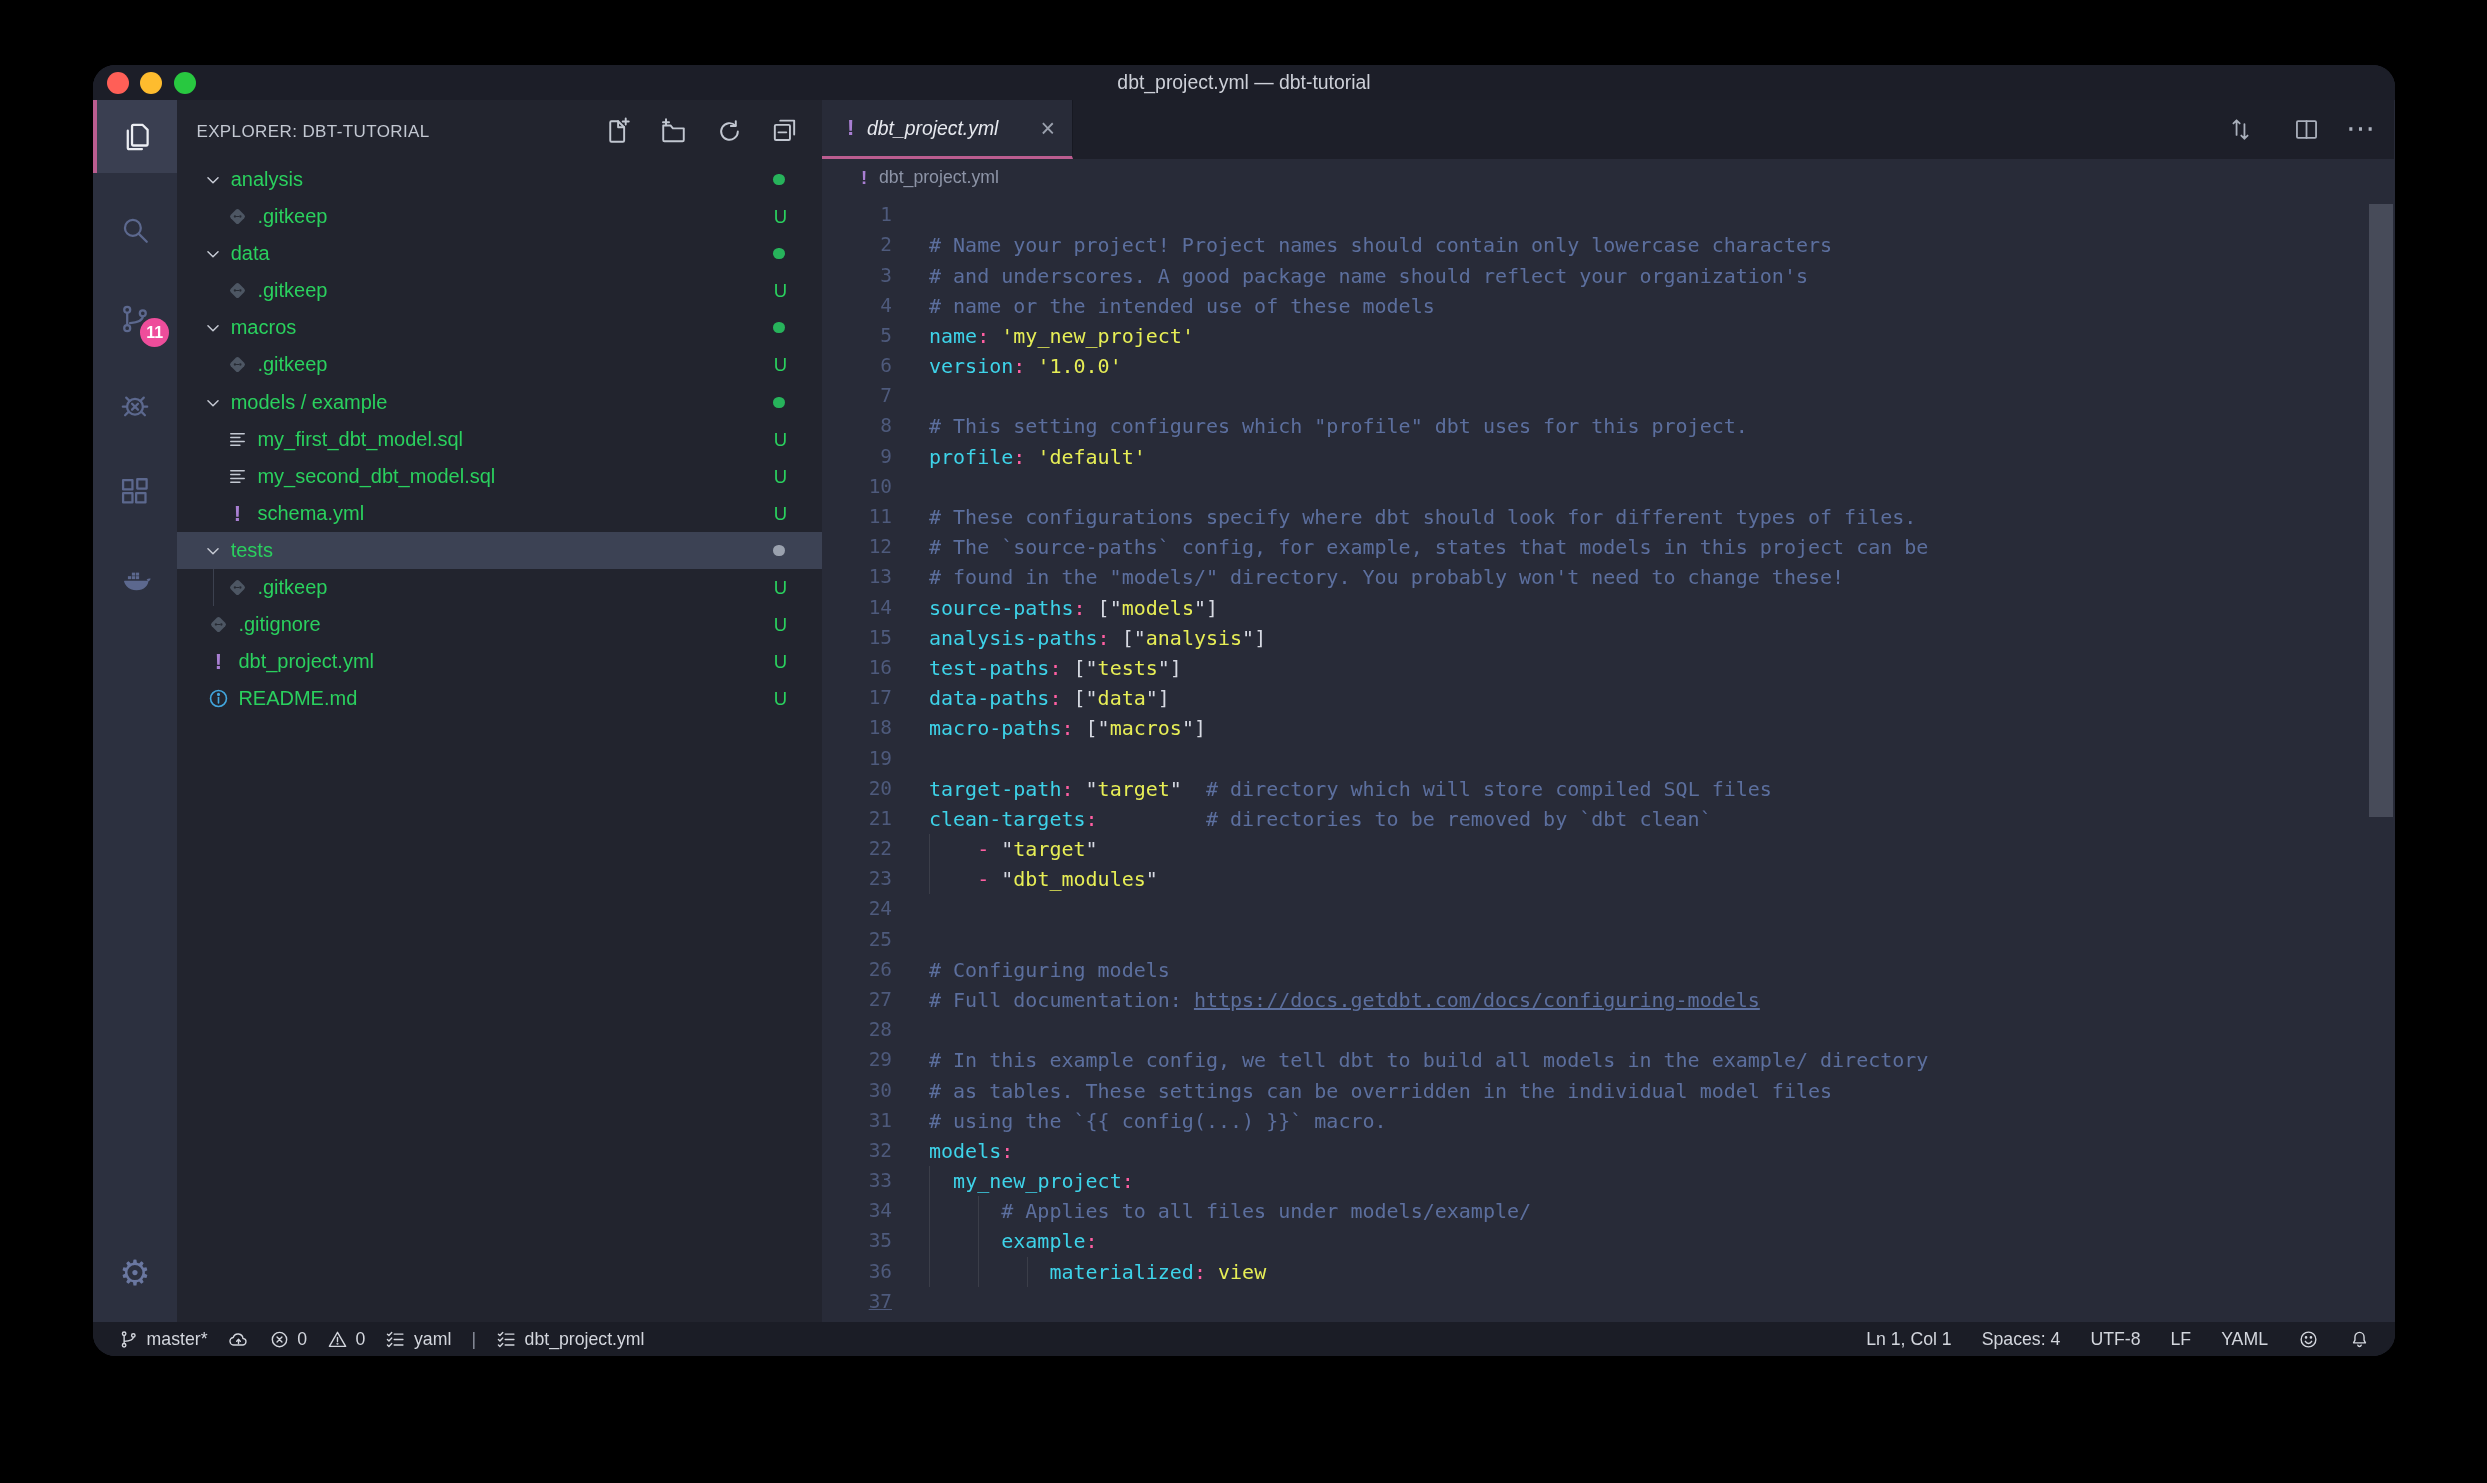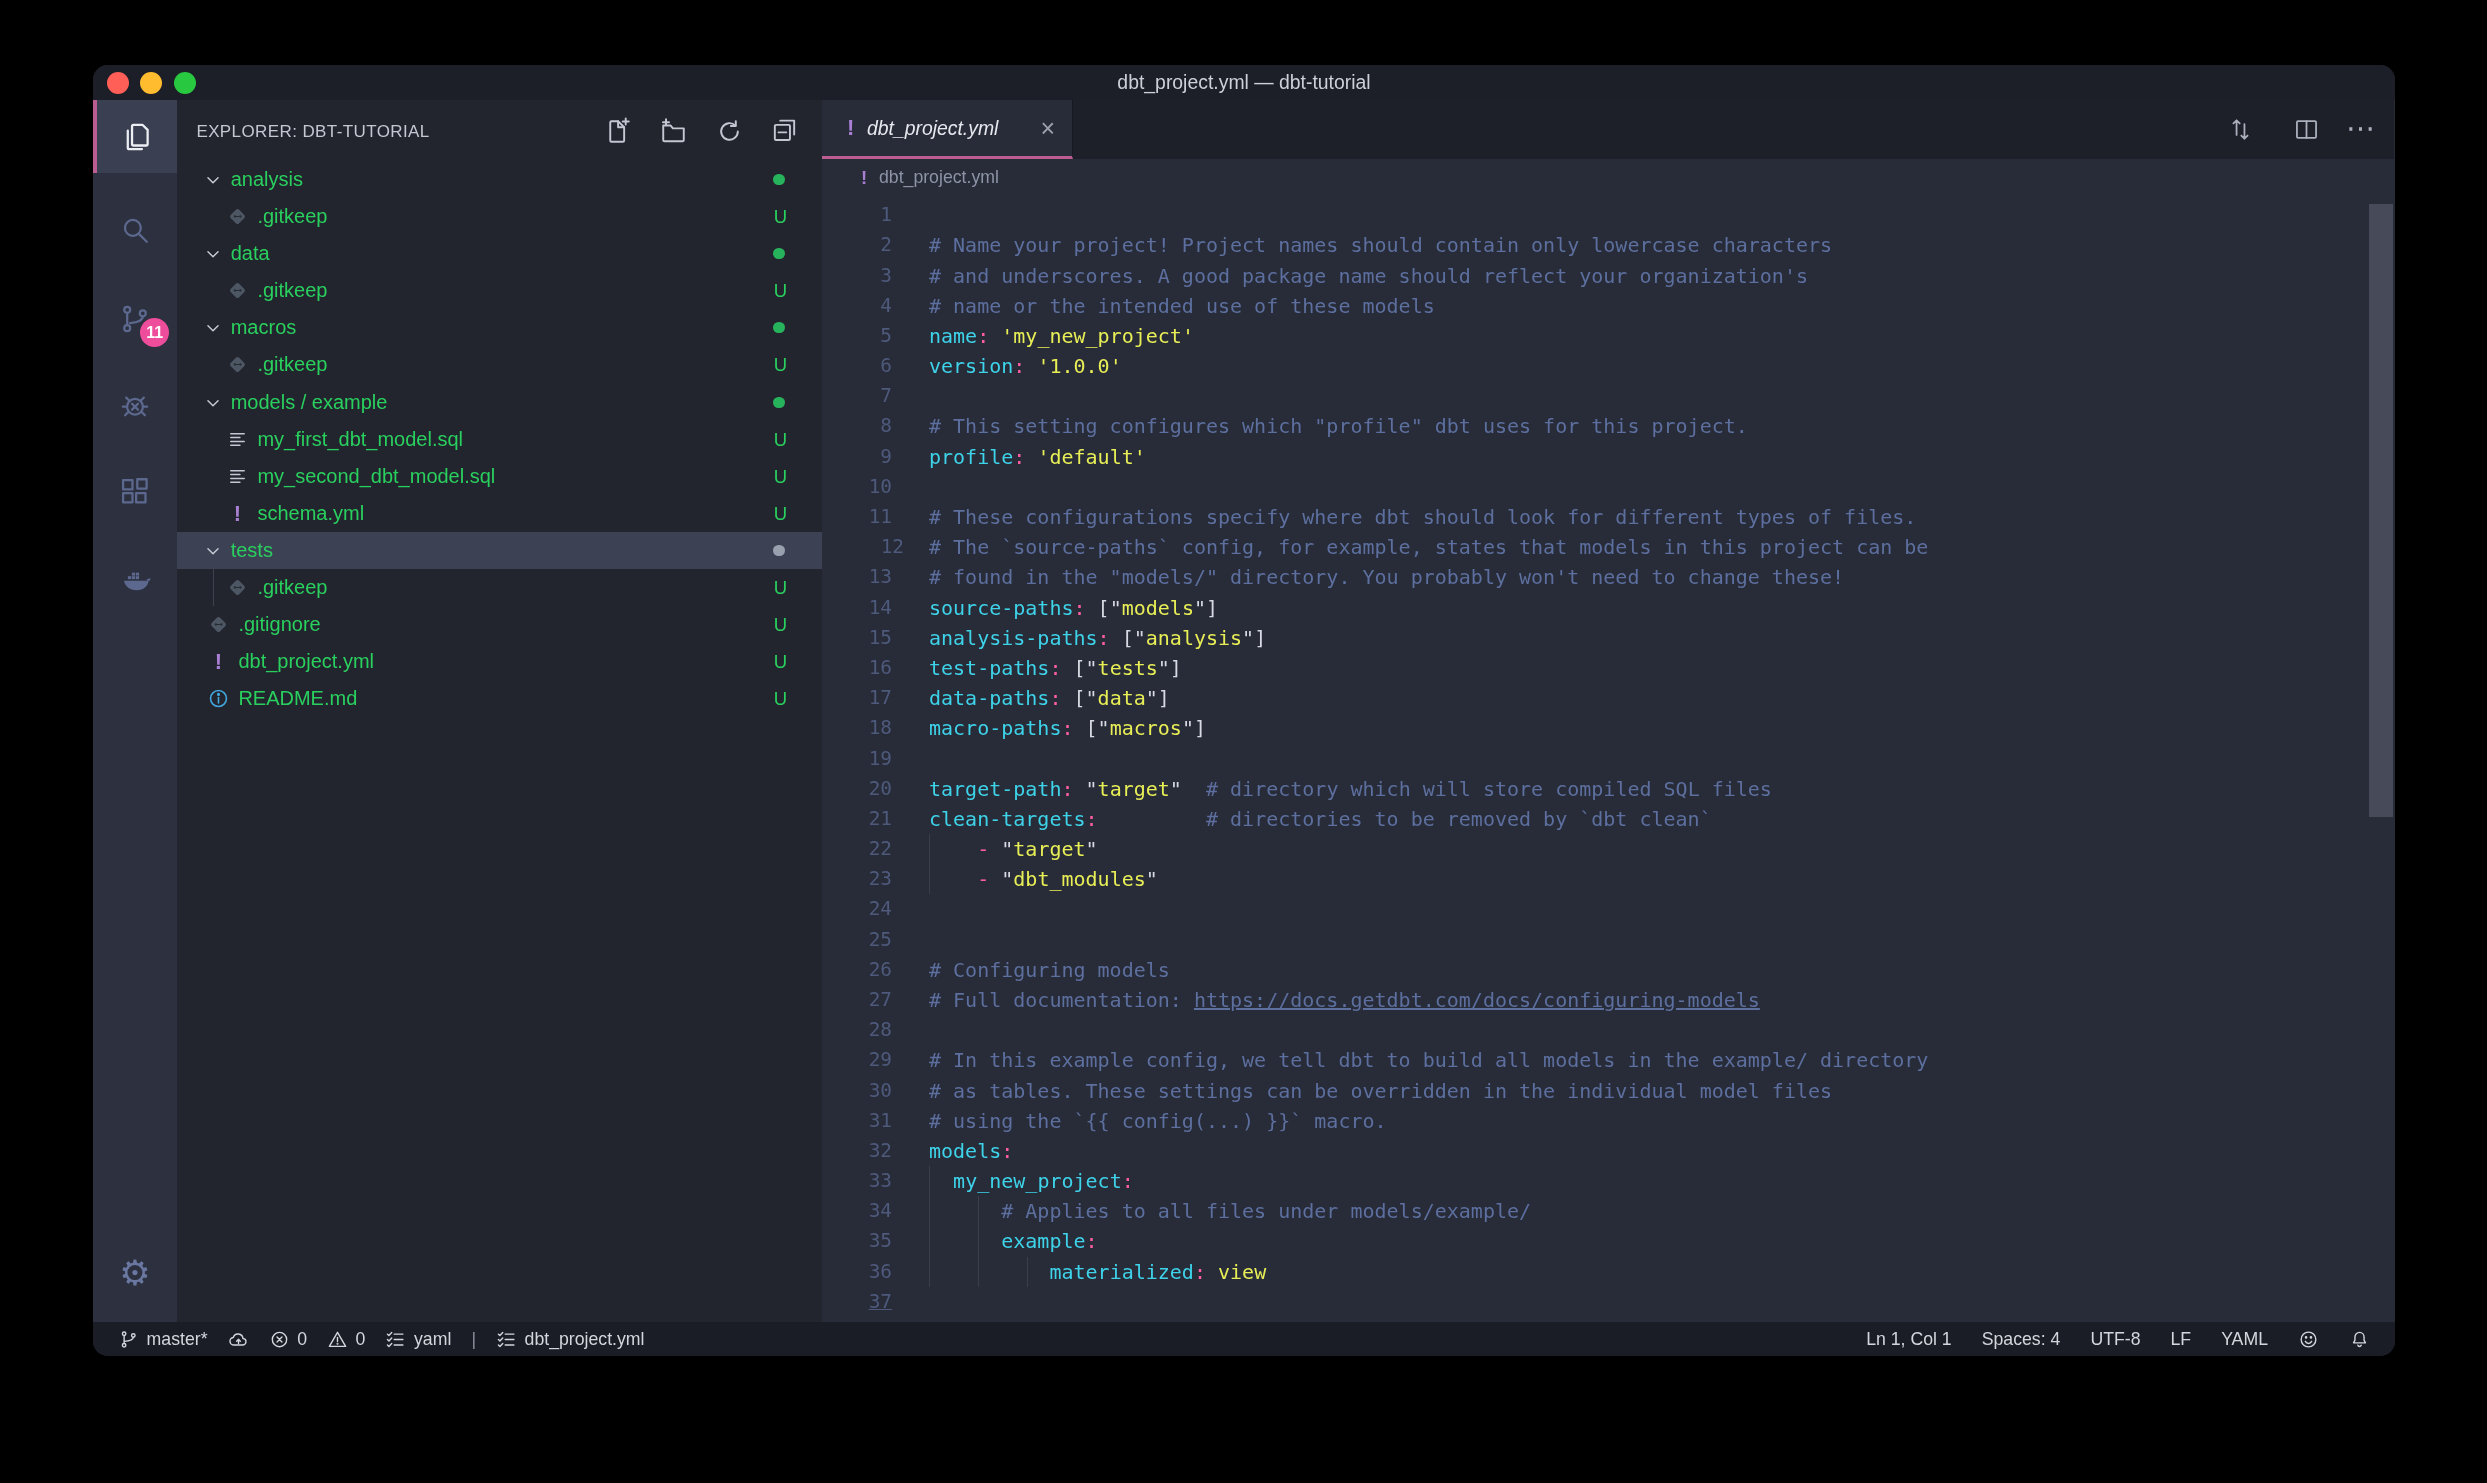--- a/index.html
+++ b/index.html
@@ -1,19 +1,19 @@
 <!DOCTYPE html>
 <html style="--editor-bg: #282b38; --titlebar-bg: #1c1e28; --tab-strip: #1d1f29; --sidebar-bg: #22242e; --activity-bg: #2c303f; --activity-tile: #3a3f51; --statusbar-bg: #1b1d26; --selected-row: #3c4254; --accent-pink: #bb5d90; --badge-pink: #ee4d9b; --green: #2ad05e; --dot-green: #27b35b; --dot-gray: #9aa1ae; --purple: #a97fd3; --blue: #42a5dc; --cyan: #3ed3e9; --pink: #ff5fa2; --yellow: #e7ee56; --white-tok: #d7dae3; --comment: #5c6f9e; --linenum: #4e5a7c; --muted-icon: #5c688e; --traffic-red: #ff5f57; --traffic-yellow: #febc2e; --traffic-green: #28c840;font-size:13.5px"><head>
 <meta charset="utf-8">
 <style>
   html,body{margin:0;padding:0;background:#000;}
   #screen{position:relative;width:2487px;height:1484px;background:#000;overflow:hidden;
           font-family:"Liberation Sans",sans-serif;}
   #window{position:absolute;left:93px;top:65px;width:2302px;height:1291px;
-          background:var(--editor-bg);border-radius:15px;overflow:hidden;
+          background:var(--editor-bg);border-radius:22px;overflow:hidden;
           box-shadow:0 21px 59px rgba(0,0,0,.7);}
   
   .titlebar{position:absolute;left:0;top:0;width:100%;height:35px;background:var(--titlebar-bg);}
   .tl{position:absolute;top:6.7px;width:22px;height:22px;border-radius:50%;}
   .title{position:absolute;left:0;width:100%;text-align:center;line-height:35px;
          font-size:19.4px;color:#cdd0d8;}
   
   .activitybar{position:absolute;left:0;top:35px;width:84px;height:1223px;background:var(--activity-bg);}
   .act-item{position:absolute;left:0;width:84px;height:73px;display:flex;align-items:center;
             justify-content:center;color:var(--muted-icon);box-sizing:border-box;}
@@ -357,21 +357,21 @@
           <div class="gnum" style="top: 185px;">7</div>
           <div class="crow" style="top: 185px;"></div>
           <div class="gnum" style="top: 215px;">8</div>
           <div class="crow" style="top: 215px;"><span class="tok-c"># This setting configures which "profile" dbt uses for this project.</span></div>
           <div class="gnum" style="top: 246px;">9</div>
           <div class="crow" style="top: 246px;"><span class="tok-k">profile</span><span class="tok-p">:</span><span class="tok-t"> </span><span class="tok-s">'default'</span></div>
           <div class="gnum" style="top: 276px;">10</div>
           <div class="crow" style="top: 276px;"></div>
           <div class="gnum" style="top: 306px;">11</div>
           <div class="crow" style="top: 306px; text-align: center;"><span class="tok-c"># These configurations specify where dbt should look for different types of files.</span></div>
-          <div class="gnum" style="top: 336px; margin-left: 12px;">12</div>
+          <div class="gnum" style="top: 336px;">12</div>
           <div class="crow" style="top: 336px;"><span class="tok-c"># The `source-paths` config, for example, states that models in this project can be</span></div>
           <div class="gnum" style="top: 366px;">13</div>
           <div class="crow" style="top: 366px;"><span class="tok-c"># found in the "models/" directory. You probably won't need to change these!</span></div>
           <div class="gnum" style="top: 397px;">14</div>
           <div class="crow" style="top: 397px;"><span class="tok-k">source-paths</span><span class="tok-p">:</span><span class="tok-t"> </span><span class="tok-w">["</span><span class="tok-s">models</span><span class="tok-w">"]</span></div>
           <div class="gnum" style="top: 427px;">15</div>
           <div class="crow" style="top: 427px;"><span class="tok-k">analysis-paths</span><span class="tok-p">:</span><span class="tok-t"> </span><span class="tok-w">["</span><span class="tok-s">analysis</span><span class="tok-w">"]</span></div>
           <div class="gnum" style="top: 457px;">16</div>
           <div class="crow" style="top: 457px;"><span class="tok-k">test-paths</span><span class="tok-p">:</span><span class="tok-t"> </span><span class="tok-w">["</span><span class="tok-s">tests</span><span class="tok-w">"]</span></div>
           <div class="gnum" style="top: 487px;">17</div>

